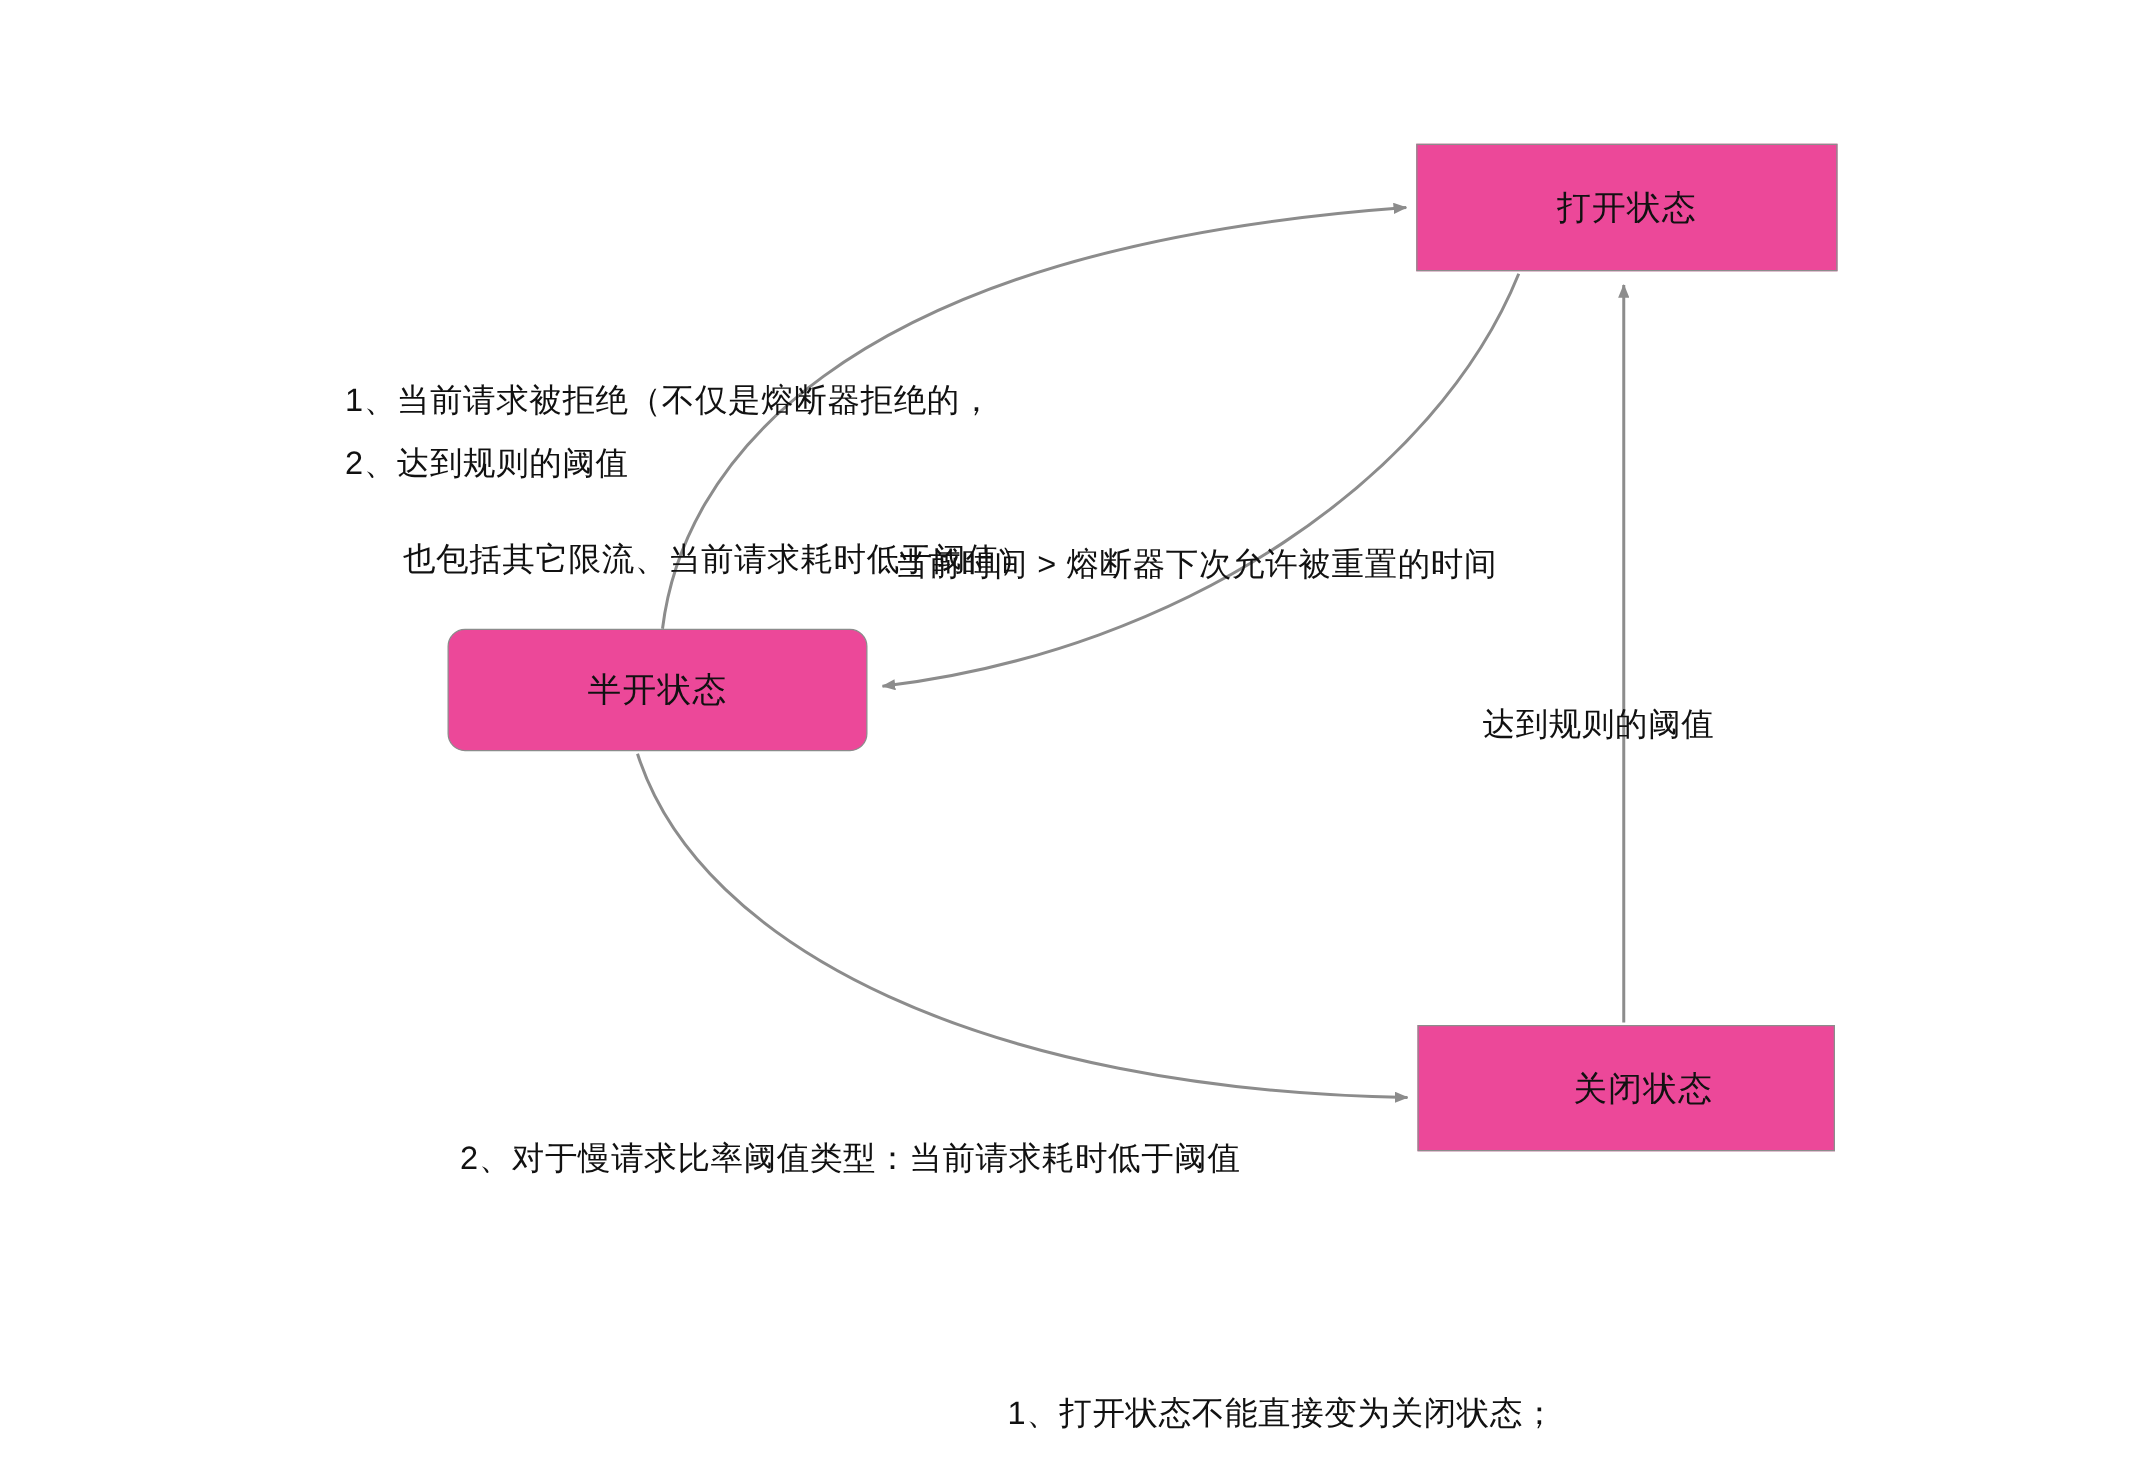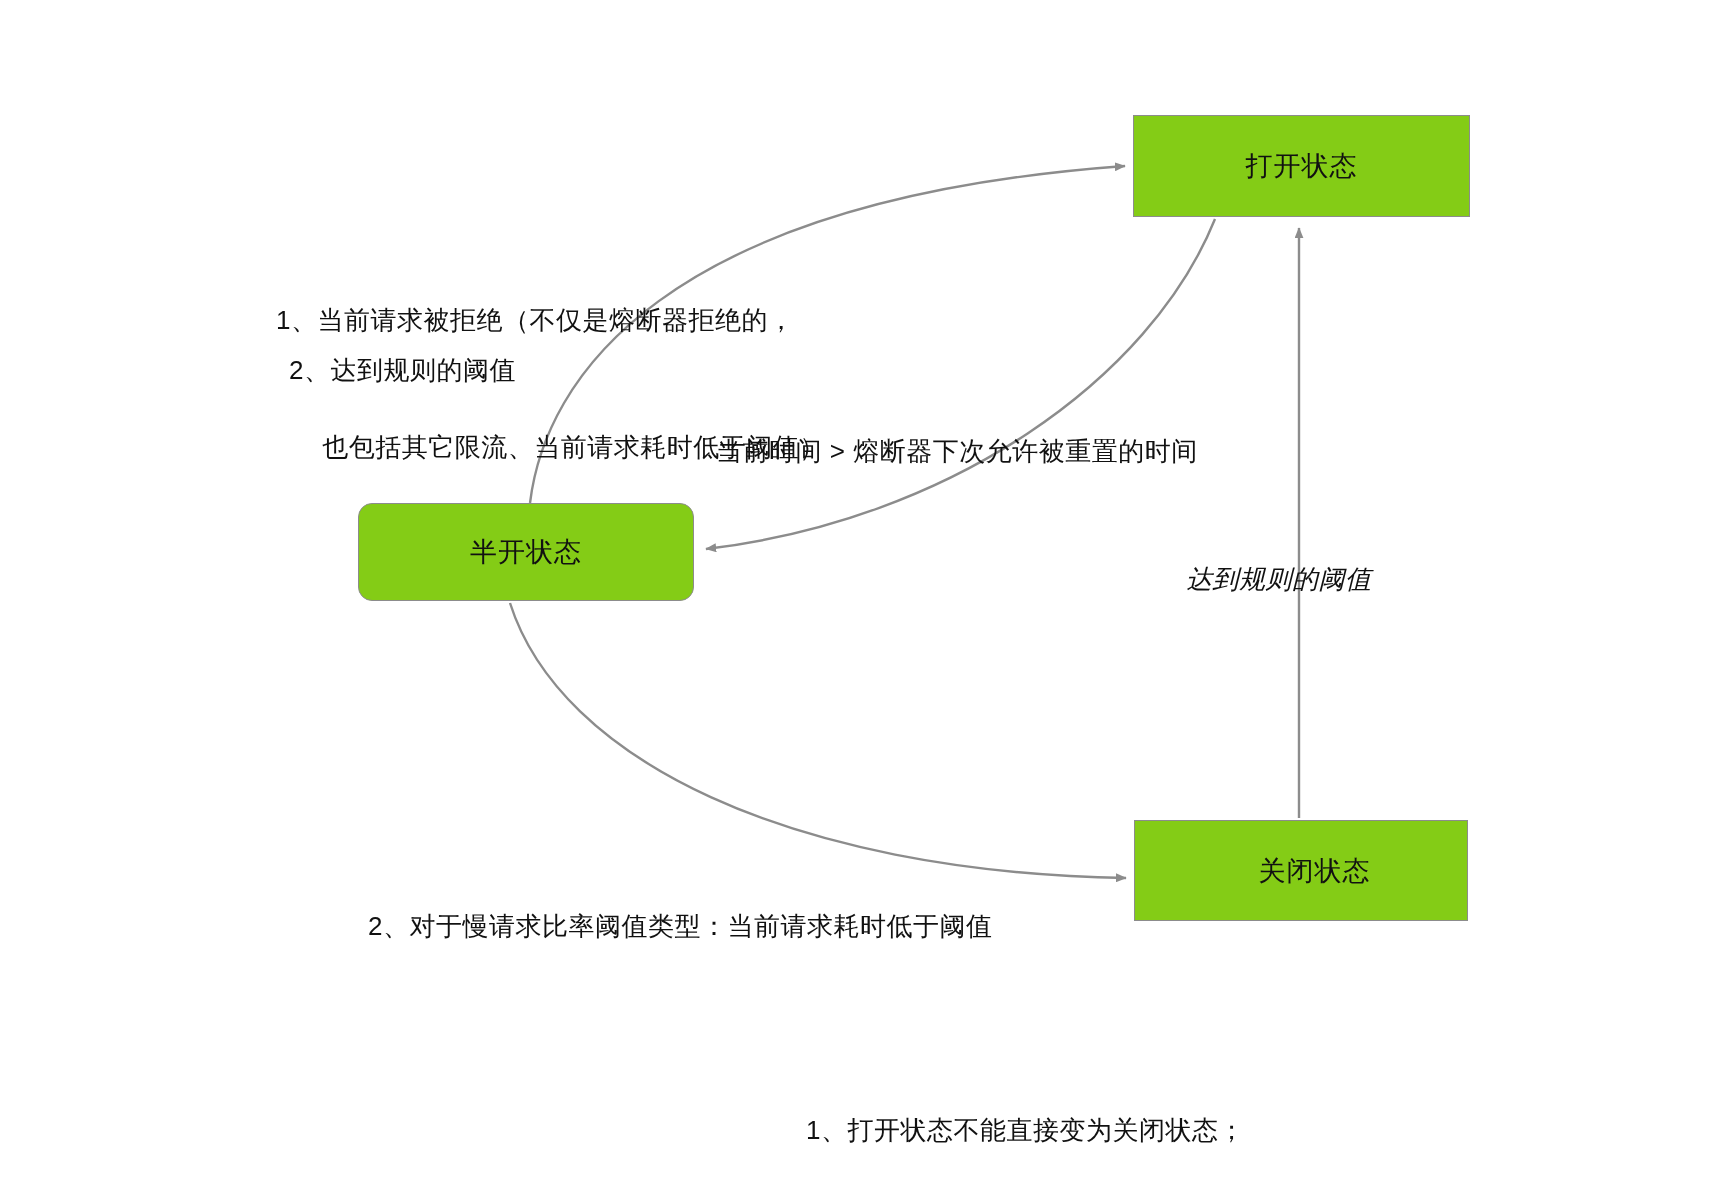--- a/index.html
+++ b/index.html
@@ -6,44 +6,44 @@
   body{
     width:1724px;height:1180px;
     background:#ffffff;
     font-family:"Liberation Sans","DejaVu Sans",sans-serif;
     overflow:hidden;
     position:relative;
   }
   #canvas{position:absolute;left:0;top:0;width:1724px;height:1180px;}
   .node{
     position:absolute;
-    background:#84cc16;
+    background:#ec4899;
     border:1px solid #8c8c8c;
     display:flex;align-items:center;justify-content:center;
     color:#111111;
     font-size:27px;
     letter-spacing:1px;
     box-sizing:border-box;
   }
   #node-open{left:1133px;top:115px;width:337px;height:102px;}
   #node-half{left:358px;top:503px;width:336px;height:98px;border-radius:14px;}
   #node-closed{left:1134px;top:820px;width:334px;height:101px;padding-left:27px;}
 
   .note{
     position:absolute;
     color:#111111;
     font-size:26px;
     line-height:1.62;
     white-space:pre;
     letter-spacing:0.5px;
   }
   #note-open-cond{left:276px;top:215px;}
-  #note-threshold-2{left:289px;top:349px;}
+  #note-threshold-2{left:276px;top:349px;}
   #note-reset-time{left:716px;top:430px;}
-  #note-right-threshold{left:1186px;top:558px;font-style:italic;}
+  #note-right-threshold{left:1186px;top:558px;}
   #note-half-cond{left:368px;top:715px;}
   #note-bottom{left:806px;top:1014px;line-height:1.78;}
 </style>
 </head>
 <body>
 
 <svg id="canvas" viewBox="0 0 1724 1180">
   <defs>
     <marker id="arrowhead" markerWidth="11" markerHeight="9" refX="10.2" refY="4.5" orient="auto" markerUnits="userSpaceOnUse">
       <path d="M0,0 L11,4.5 L0,9 z" fill="#8c8c8c"></path>

